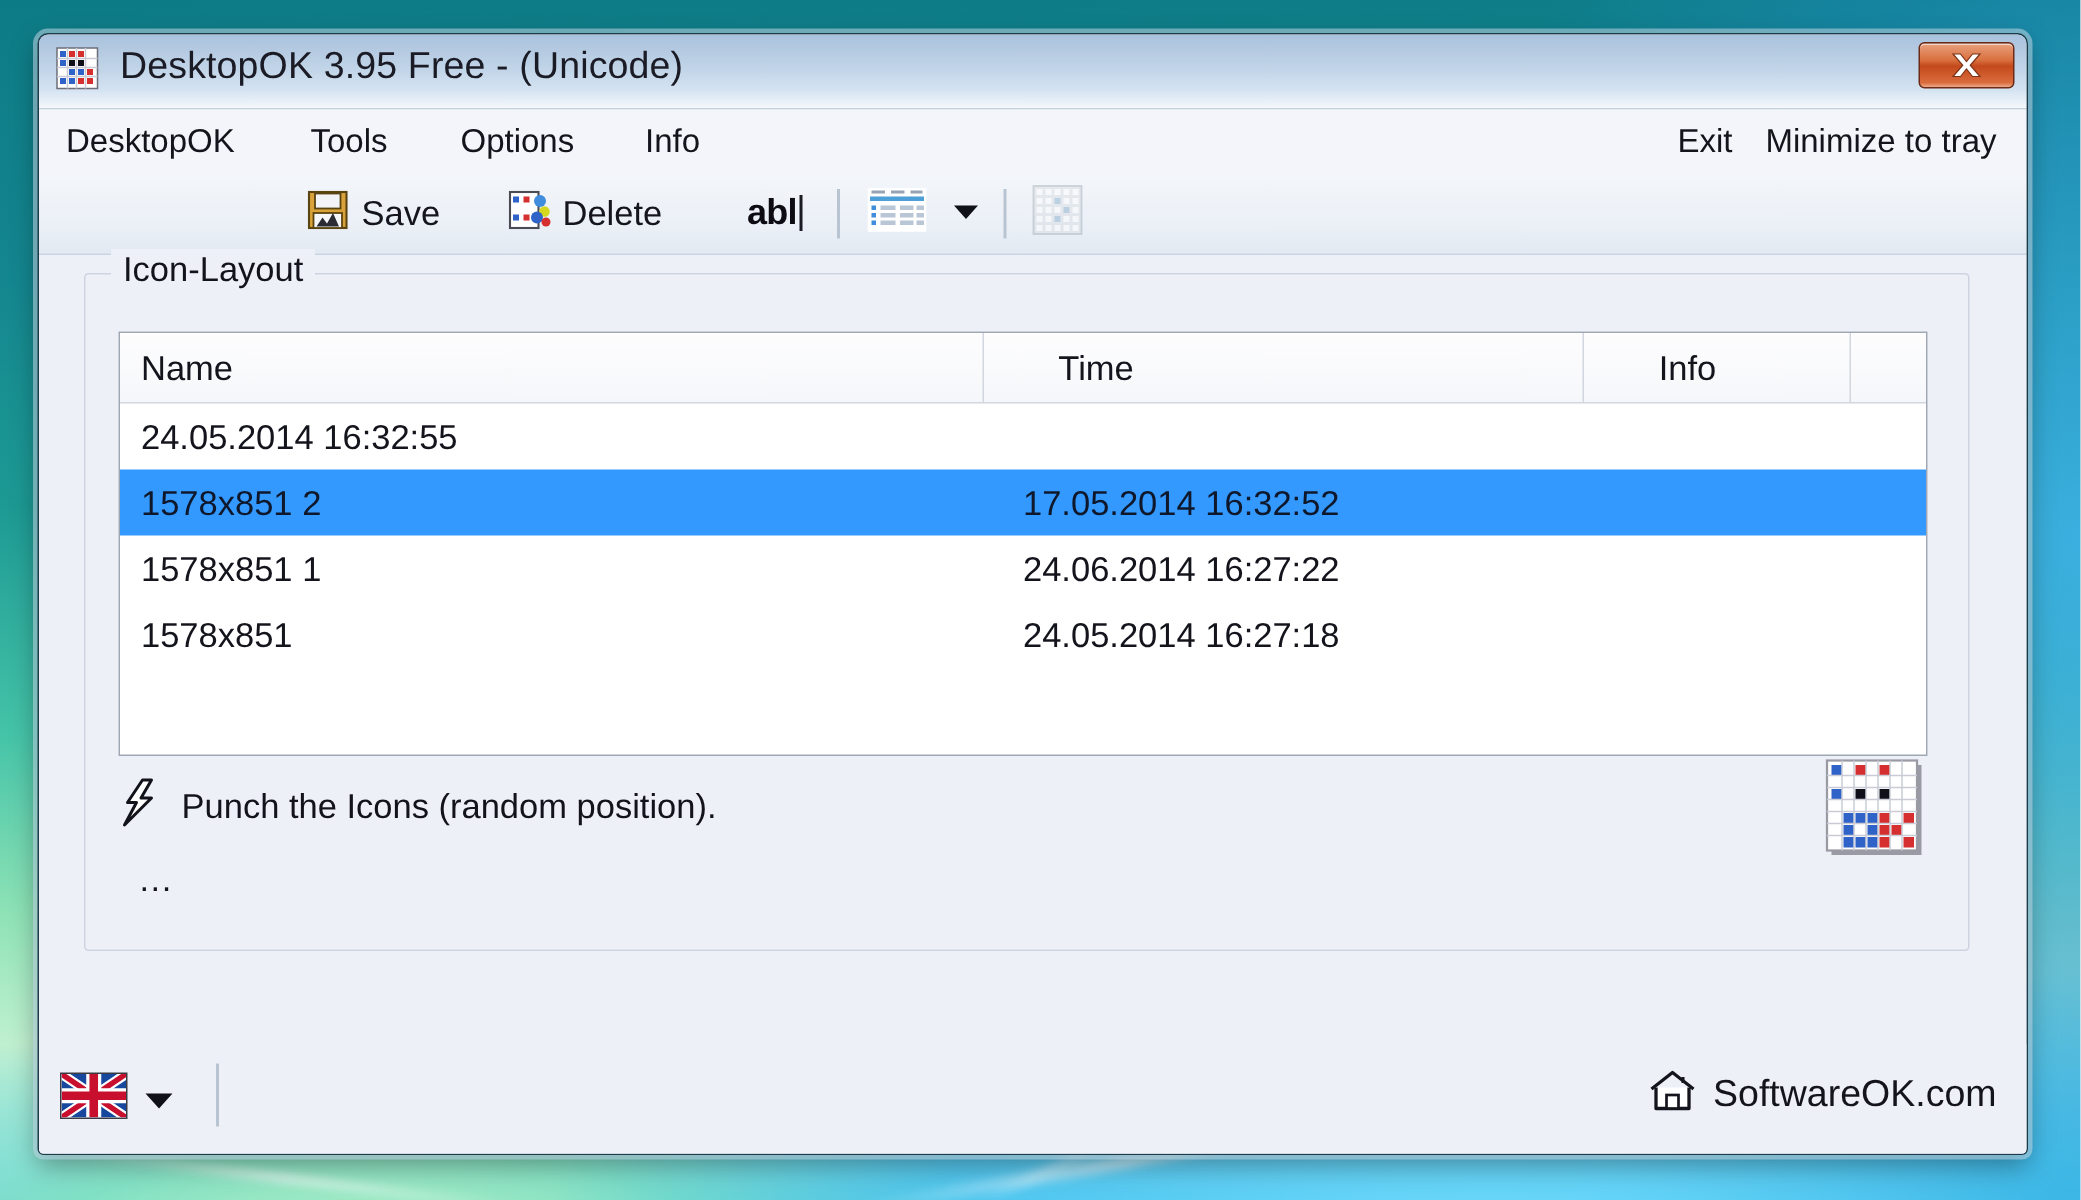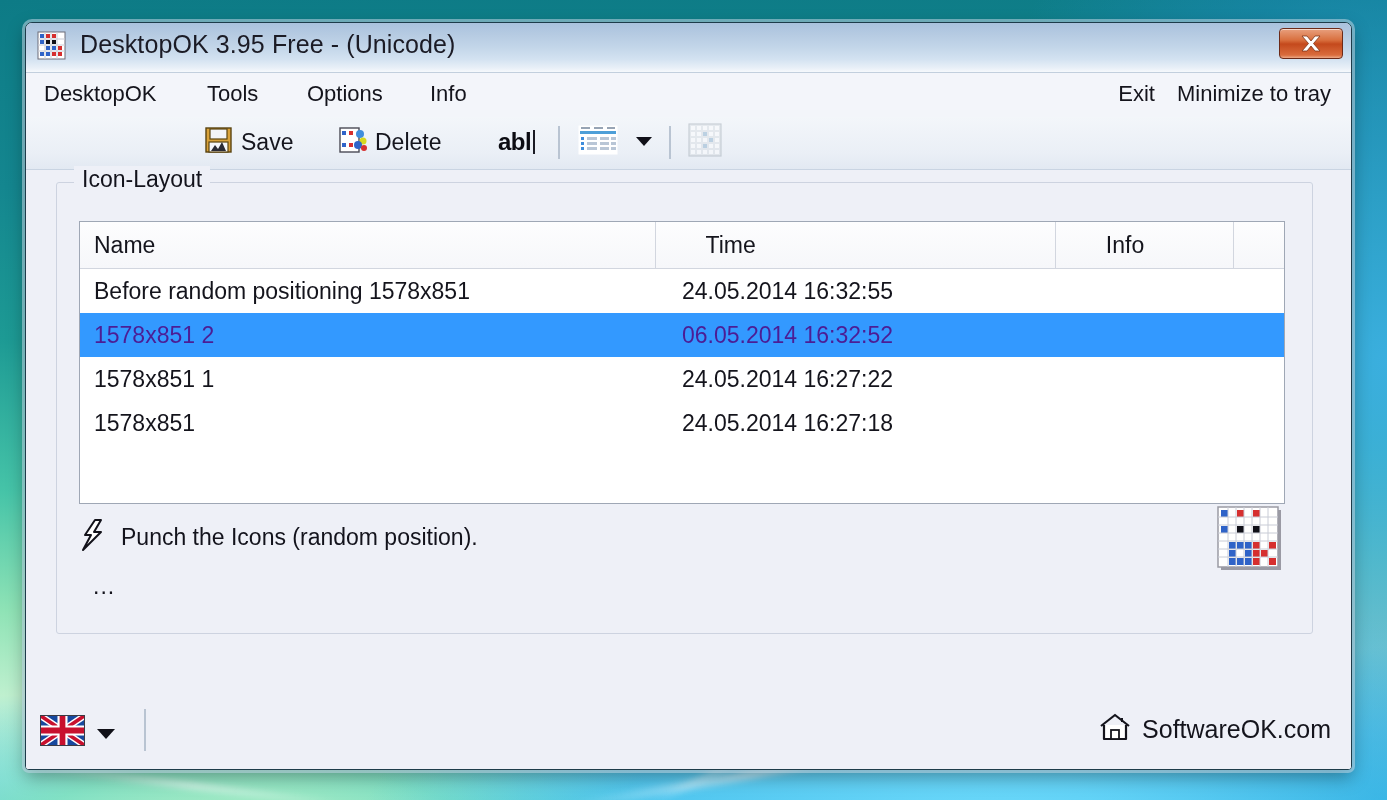--- a/index.html
+++ b/index.html
@@ -175,21 +175,21 @@
   .th-info { width: 145px; }
   .th-pad  { flex: 1 1 auto; border-right: none; }
 
   .lv-row {
     display: flex;
     height: 44px;
     align-items: center;
     cursor: default;
   }
   .lv-row.selected { background: #3399ff; }
-  .lv-row.selected .lv-cell { color: #4c1d95; }
+  .lv-row.selected .lv-cell { color: #0f172a; }
   .lv-cell {
     font-size: 23px;
     color: #14141c;
     padding-left: 14px;
     box-sizing: border-box;
     white-space: nowrap;
     overflow: hidden;
   }
   .c-name { width: 588px; }
   .c-time { width: 372px; }
@@ -427,32 +427,31 @@
 
         <div id="listview">
           <div id="lv-header">
             <div class="lv-th th-name">Name</div>
             <div class="lv-th th-time">Time</div>
             <div class="lv-th th-info">Info</div>
             <div class="lv-th th-pad"></div>
           </div>
 
           <div class="lv-row">
-            <div class="lv-cell c-name">Before random positioning 1578x851</div>
             <div class="lv-cell c-time">24.05.2014 16:32:55</div>
             <div class="lv-cell c-info"></div>
           </div>
           <div class="lv-row selected">
             <div class="lv-cell c-name">1578x851 2</div>
-            <div class="lv-cell c-time">06.05.2014 16:32:52</div>
+            <div class="lv-cell c-time">17.05.2014 16:32:52</div>
             <div class="lv-cell c-info"></div>
           </div>
           <div class="lv-row">
             <div class="lv-cell c-name">1578x851 1</div>
-            <div class="lv-cell c-time">24.05.2014 16:27:22</div>
+            <div class="lv-cell c-time">24.06.2014 16:27:22</div>
             <div class="lv-cell c-info"></div>
           </div>
           <div class="lv-row">
             <div class="lv-cell c-name">1578x851</div>
             <div class="lv-cell c-time">24.05.2014 16:27:18</div>
             <div class="lv-cell c-info"></div>
           </div>
         </div>
 
         <div id="punch-row">

